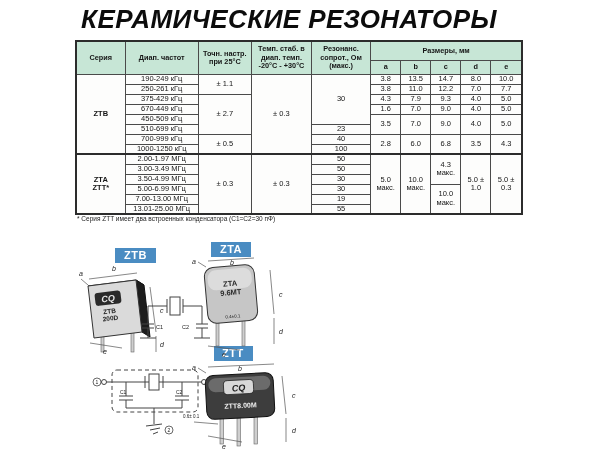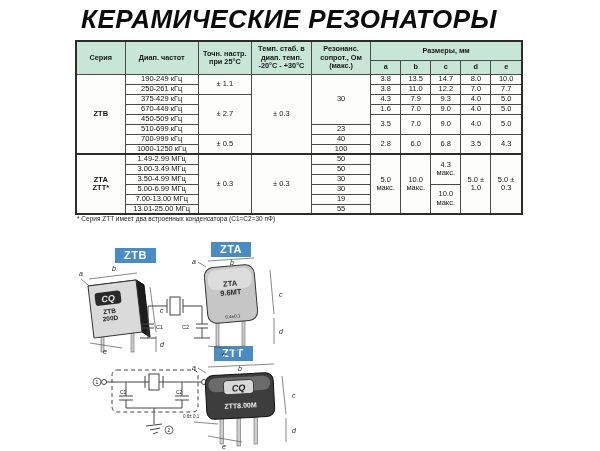--- a/index.html
+++ b/index.html
@@ -130,21 +130,21 @@
       </tr>
       <tr>
         <td>1000-1250 кГц</td>
         <td>100</td>
       </tr>
       <tr class="section-start">
         <td rowspan="6" class="series-cell">
           <div>ZTA</div>
           <div>ZTT*</div>
         </td>
-        <td>1.49-2.99 МГц</td>
+        <td>2.00-1.97 МГц</td>
         <td rowspan="6">± 0.3</td>
         <td rowspan="6">± 0.3</td>
         <td>50</td>
         <td rowspan="6">5.0 макс.</td>
         <td rowspan="6">10.0 макс.</td>
         <td rowspan="3">4.3 макс.</td>
         <td rowspan="6">5.0 ± 1.0</td>
         <td rowspan="6">5.0 ± 0.3</td>
       </tr>
       <tr>

